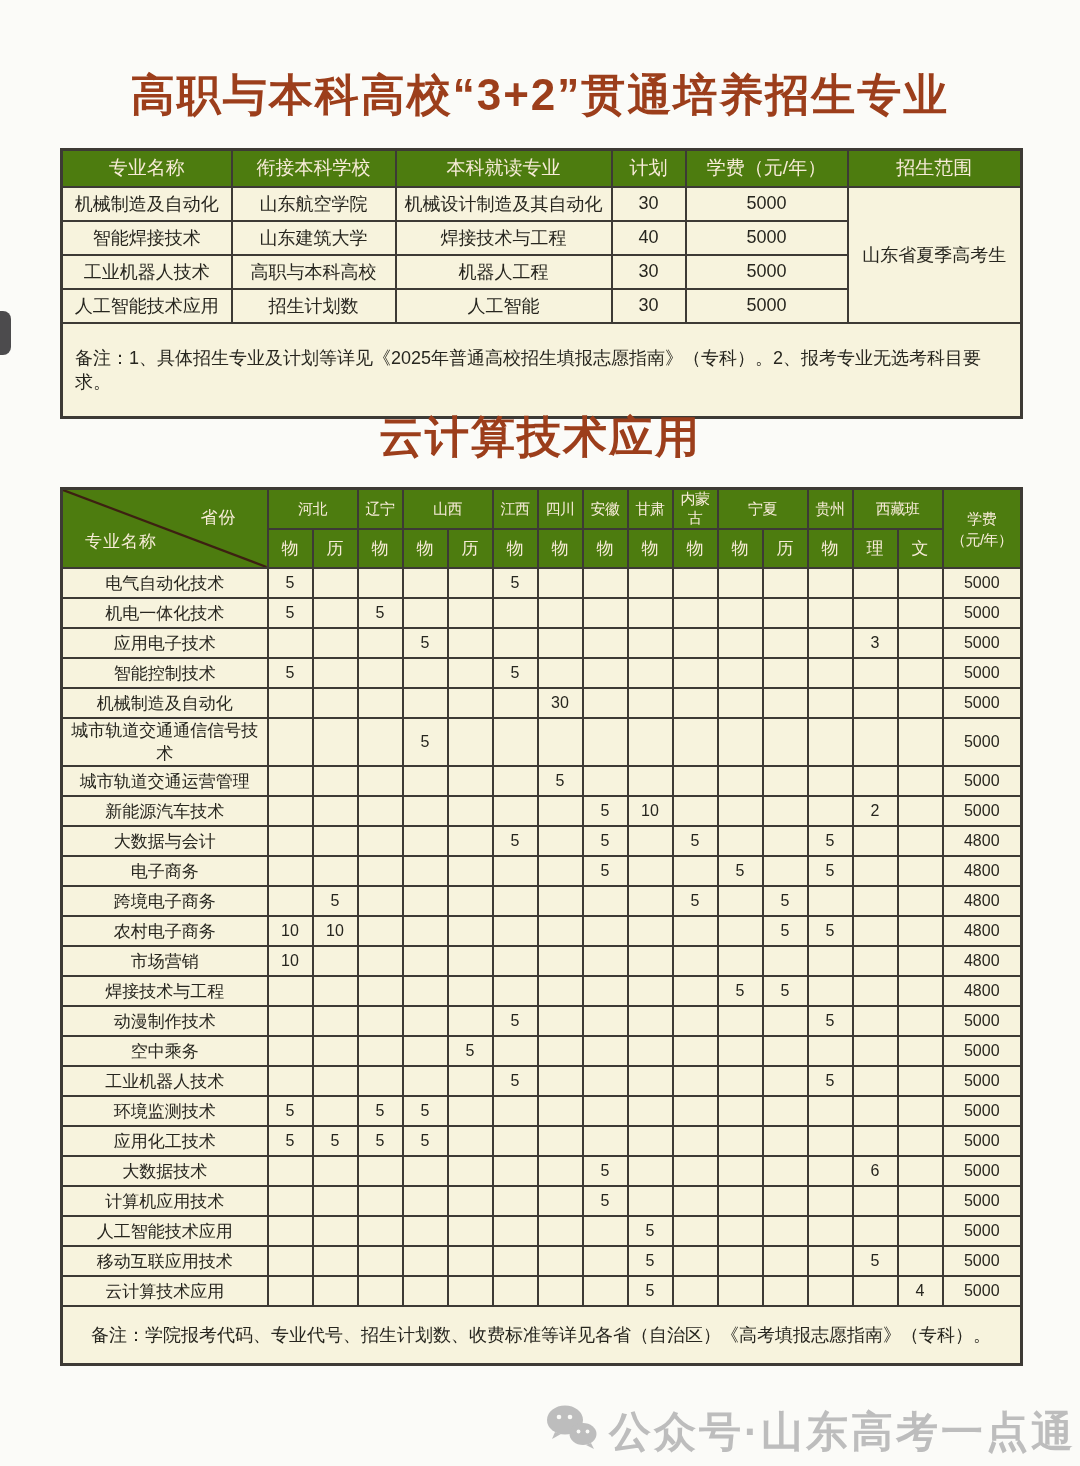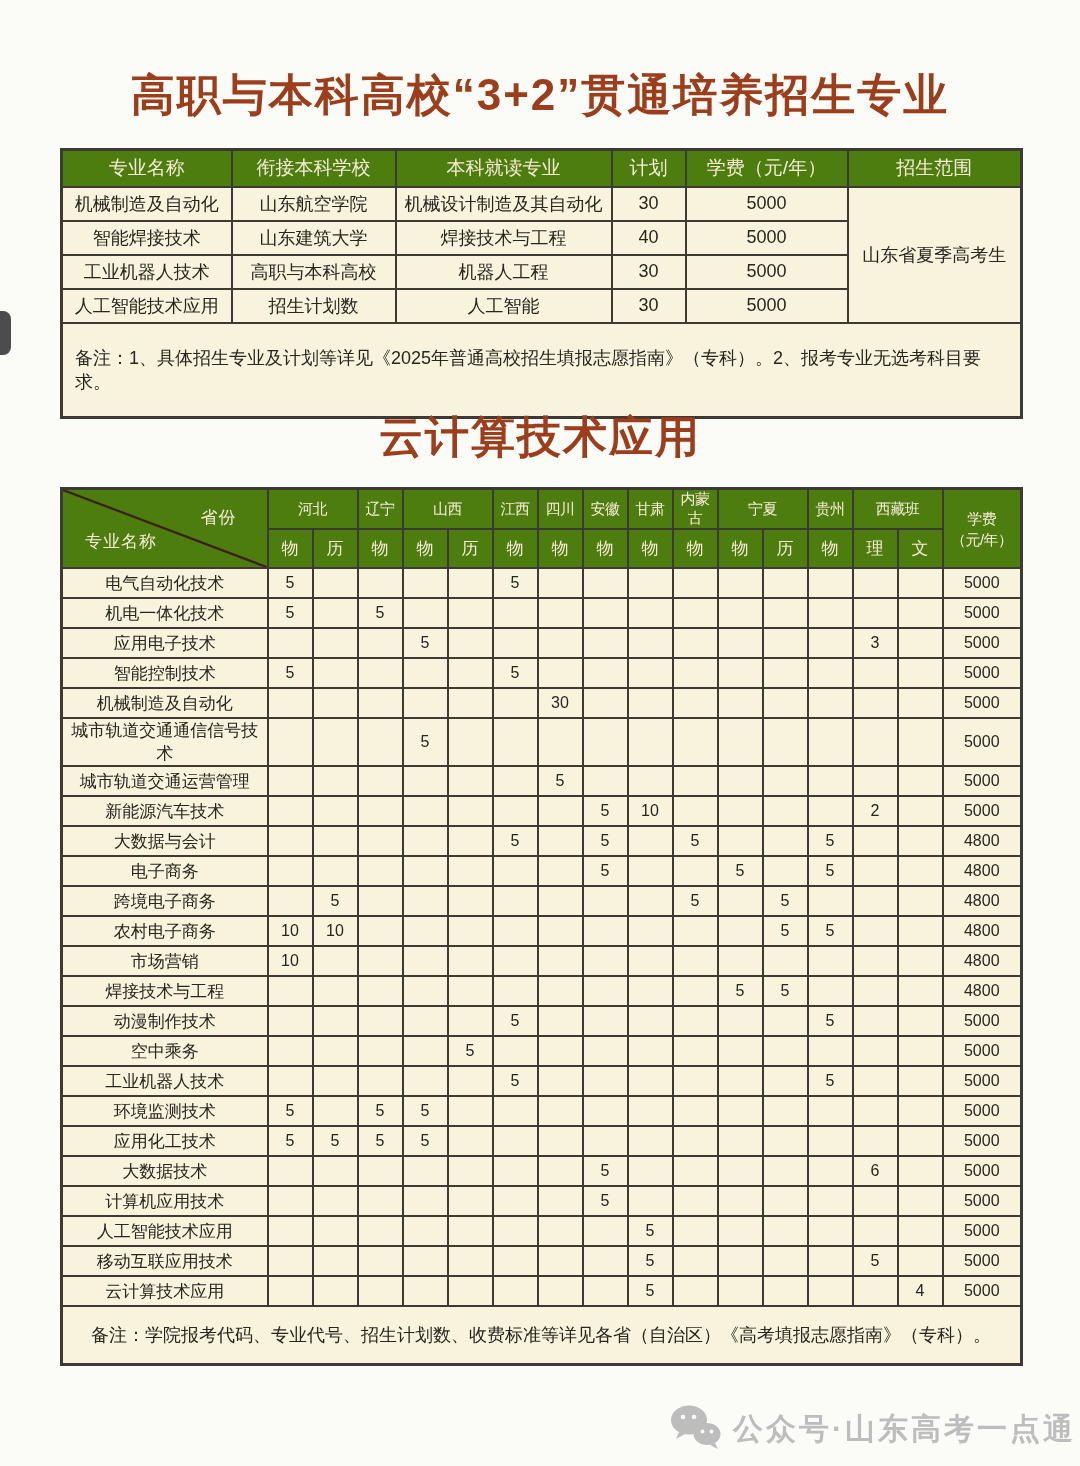--- a/index.html
+++ b/index.html
@@ -71,24 +71,24 @@
   .corner-top  { position: absolute; top: 16px; right: 30px; font-size: 17px; letter-spacing: 1px; }
   .corner-bottom { position: absolute; bottom: 14px; left: 22px; font-size: 17px; letter-spacing: 1px; }
   th.fee-h { font-size: 17px; line-height: 1.4; letter-spacing: 0; }
 
   
   .watermark {
     position: absolute;
     top: 1404px;
     right: 4px;
     display: flex;
-    align-items: flex-end;
+    align-items: flex-start;
     gap: 10px;
     color: #bdbdbd;
-    font-size: 30px;
+    font-size: 42px;
     font-weight: 700;
     letter-spacing: 3px;
   }
   .watermark svg { display: block; }
 
   
   .edge-artifact {
     position: absolute;
     left: 0; top: 311px;
     width: 11px; height: 44px;

